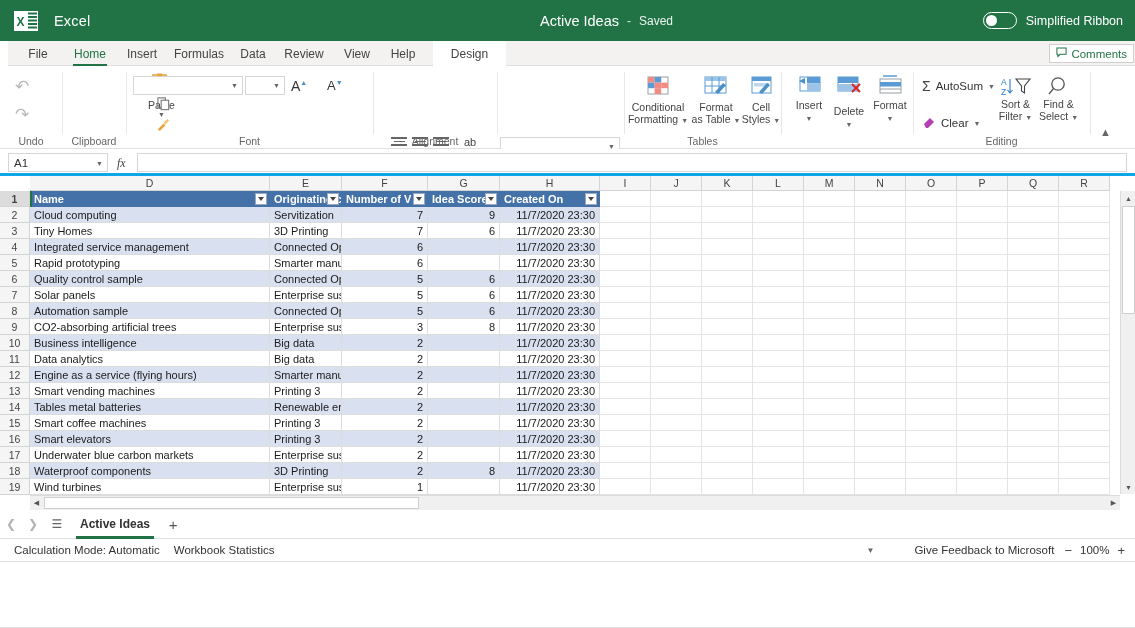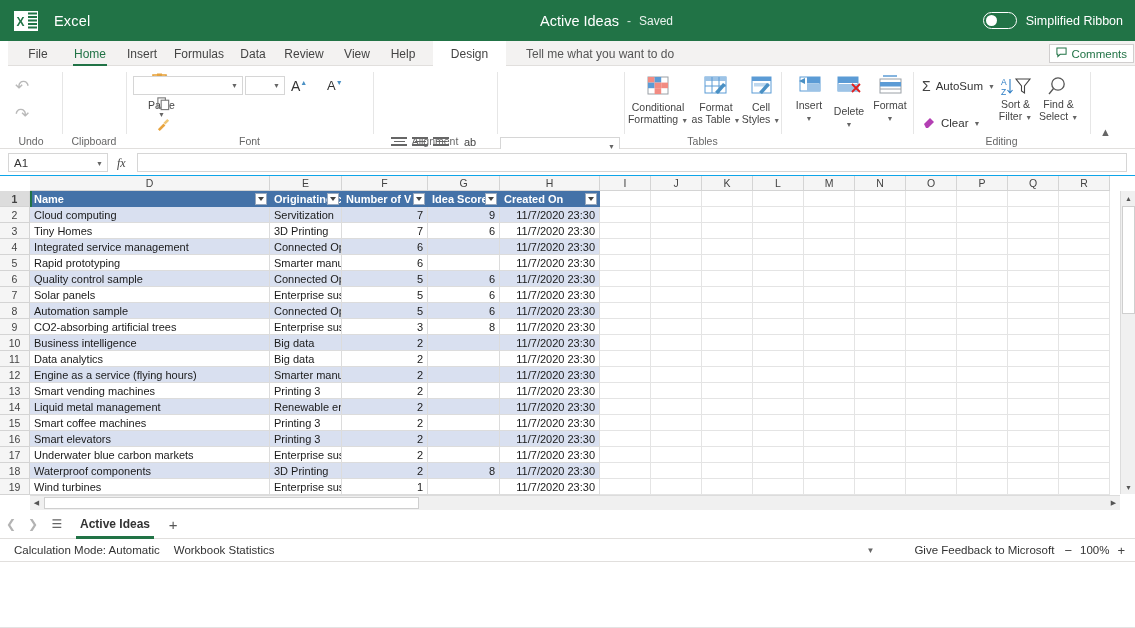--- a/index.html
+++ b/index.html
@@ -95,21 +95,21 @@
   .num-combo {
     position:absolute; left:500px; top:71px; width:120px; height:19px;
     border:1px solid #d6d6d6; background:#fff;
   }
 
   
   .abar { position:absolute; }
   .abar i { display:block; height:1.5px; background:#666; margin-bottom:2.2px; }
 
   
-  .fxbar { position:absolute; left:0; top:149px; width:1135px; height:27px; background:#fff; border-bottom:1px solid #0ea5e9; }
+  .fxbar { position:absolute; left:0; top:149px; width:1135px; height:27px; background:#fff; border-bottom:3px solid #0ea5e9; }
   .namebox {
     position:absolute; left:8px; top:4px; width:100px; height:19px;
     border:1px solid #d6d6d6; background:#fff; font-size:11.5px; color:#333;
     display:flex; align-items:center; padding-left:5px;
   }
   .fx-ic { position:absolute; left:117px; top:7px; font-size:12px; font-style:italic; color:#444; font-family:"Liberation Serif", serif; }
   .fx-input {
     position:absolute; left:137px; top:4px; right:8px; height:19px;
     border:1px solid #d6d6d6; background:#fff;
   }
@@ -226,21 +226,20 @@
     <div class="tab active" style="left:57px;width:50px;">Home</div>
     <div class="tab" style="left:110px;width:48px;">Insert</div>
     <div class="tab" style="left:160px;width:62px;">Formulas</div>
     <div class="tab" style="left:224px;width:42px;">Data</div>
     <div class="tab" style="left:269px;width:54px;">Review</div>
     <div class="tab" style="left:326px;width:46px;">View</div>
     <div class="tab" style="left:374px;width:42px;">Help</div>
 
     <div class="tab-design">Design</div>
 
-    <div class="tellme">Tell me what you want to do</div>
 
     <div class="comments-btn">
       <span>
         <svg width="11" height="11" viewBox="0 0 12 12">
             <path d="M1 1h10v7H4.5L2 10.5V8H1z" fill="none" stroke="#217346" stroke-width="1.1"></path>
           </svg>
       </span>
       <span>Comments</span>
     </div>
   </div>
@@ -753,21 +752,21 @@
         <div class="cell empty" style="left: 600px; width: 51px; top: 207px;"></div>
         <div class="cell empty" style="left: 651px; width: 51px; top: 207px;"></div>
         <div class="cell empty" style="left: 702px; width: 51px; top: 207px;"></div>
         <div class="cell empty" style="left: 753px; width: 51px; top: 207px;"></div>
         <div class="cell empty" style="left: 804px; width: 51px; top: 207px;"></div>
         <div class="cell empty" style="left: 855px; width: 51px; top: 207px;"></div>
         <div class="cell empty" style="left: 906px; width: 51px; top: 207px;"></div>
         <div class="cell empty" style="left: 957px; width: 51px; top: 207px;"></div>
         <div class="cell empty" style="left: 1008px; width: 51px; top: 207px;"></div>
         <div class="cell empty" style="left: 1059px; width: 51px; top: 207px;"></div>
-        <div class="cell band" style="left: 30px; width: 240px; top: 223px;">Liquid metal management</div>
+        <div class="cell band" style="left: 30px; width: 240px; top: 223px;">Tables metal batteries</div>
         <div class="cell band" style="left: 270px; width: 72px; top: 223px;">Renewable ener</div>
         <div class="cell num band" style="left: 342px; width: 86px; top: 223px;">2</div>
         <div class="cell num band" style="left: 428px; width: 72px; top: 223px;"></div>
         <div class="cell num band" style="left: 500px; width: 100px; top: 223px;">11/7/2020 23:30</div>
         <div class="cell empty" style="left: 600px; width: 51px; top: 223px;"></div>
         <div class="cell empty" style="left: 651px; width: 51px; top: 223px;"></div>
         <div class="cell empty" style="left: 702px; width: 51px; top: 223px;"></div>
         <div class="cell empty" style="left: 753px; width: 51px; top: 223px;"></div>
         <div class="cell empty" style="left: 804px; width: 51px; top: 223px;"></div>
         <div class="cell empty" style="left: 855px; width: 51px; top: 223px;"></div>

